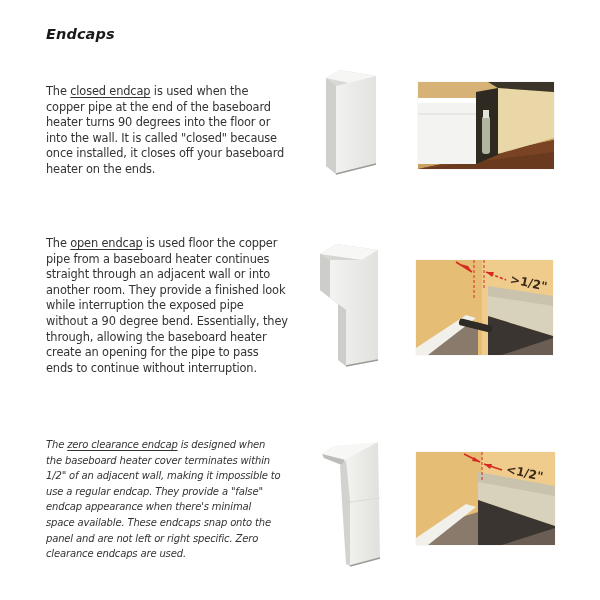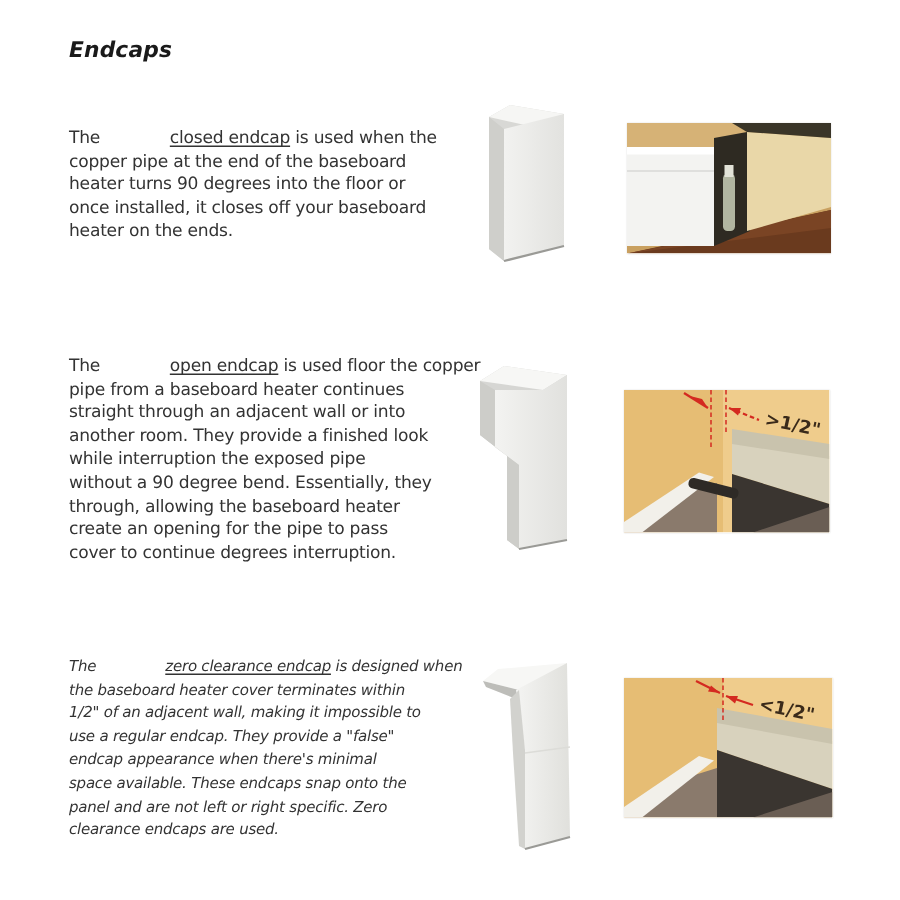--- a/index.html
+++ b/index.html
@@ -3,21 +3,21 @@
   <meta charset="utf-8">
   <style>
     html, body { margin: 0; padding: 0; background: #ffffff; }
     body { width: 600px; height: 600px; position: relative; overflow: hidden;
            font-family: "DejaVu Sans", sans-serif; color: #2a2a2a; }
     .heading { position: absolute; left: 46px; top: 26px; font-size: 14.5px; font-weight: bold;
                color: #1a1a1a; letter-spacing: 0.1px; font-style: italic; }
     .para { position: absolute; left: 46px; font-size: 11.4px; line-height: 15.6px; color: #333;
             letter-spacing: -0.15px; }
     .para .line { display: block; white-space: nowrap; }
-    .para u { text-decoration: underline; text-underline-offset: 2px; margin-left: 43px; }
+    .para u { text-decoration: underline; text-underline-offset: 2px; }
     .p1 { top: 84px; width: 260px; }
     .p2 { top: 236px; width: 280px; }
     .p3 { top: 437px; width: 290px; font-size: 10px; font-style: italic; }
 
     .product { position: absolute; }
     .photo { position: absolute; overflow: hidden; box-shadow: 0 0 1px rgba(0,0,0,0.15); }
 
     
     .closed-cap { left: 322px; top: 68px; width: 56px; height: 108px; }
     
@@ -34,20 +34,21 @@
   </style>
 </head>
 <body>
 
 <div class="heading">Endcaps</div>
 
 <div class="para p1">
   <span class="line"><span>The </span><u>closed endcap</u><span> is used when the</span></span>
   <span class="line">copper pipe at the end of the baseboard</span>
   <span class="line">heater turns 90 degrees into the floor or</span>
+  <span class="line">into the wall. It is called "closed" because</span>
   <span class="line">once installed, it closes off your baseboard</span>
   <span class="line">heater on the ends.</span>
 </div>
 
 <div class="product closed-cap">
   <svg width="56" height="108" viewBox="0 0 56 108">
     <defs>
       <linearGradient id="cfront" x1="0" x2="1">
           <stop offset="0" stop-color="#f2f2f0"></stop>
           <stop offset="1" stop-color="#e2e2df"></stop>
@@ -80,21 +81,21 @@
 
 <div class="para p2">
   <span class="line"><span>The </span><u>open endcap</u><span> is used floor the copper</span></span>
   <span class="line">pipe from a baseboard heater continues</span>
   <span class="line">straight through an adjacent wall or into</span>
   <span class="line">another room. They provide a finished look</span>
   <span class="line">while interruption the exposed pipe</span>
   <span class="line">without a 90 degree bend. Essentially, they</span>
   <span class="line">through, allowing the baseboard heater</span>
   <span class="line">create an opening for the pipe to pass</span>
-  <span class="line">cover to continue degrees interruption.</span>
+  <span class="line">ends to continue without interruption.</span>
 </div>
 
 <div class="product open-cap">
   <svg width="62" height="128" viewBox="0 0 62 128">
     <defs>
       <linearGradient id="ofront" x1="0" x2="1">
           <stop offset="0" stop-color="#f3f3f1"></stop>
           <stop offset="1" stop-color="#e1e1de"></stop>
         </linearGradient>
     </defs>

